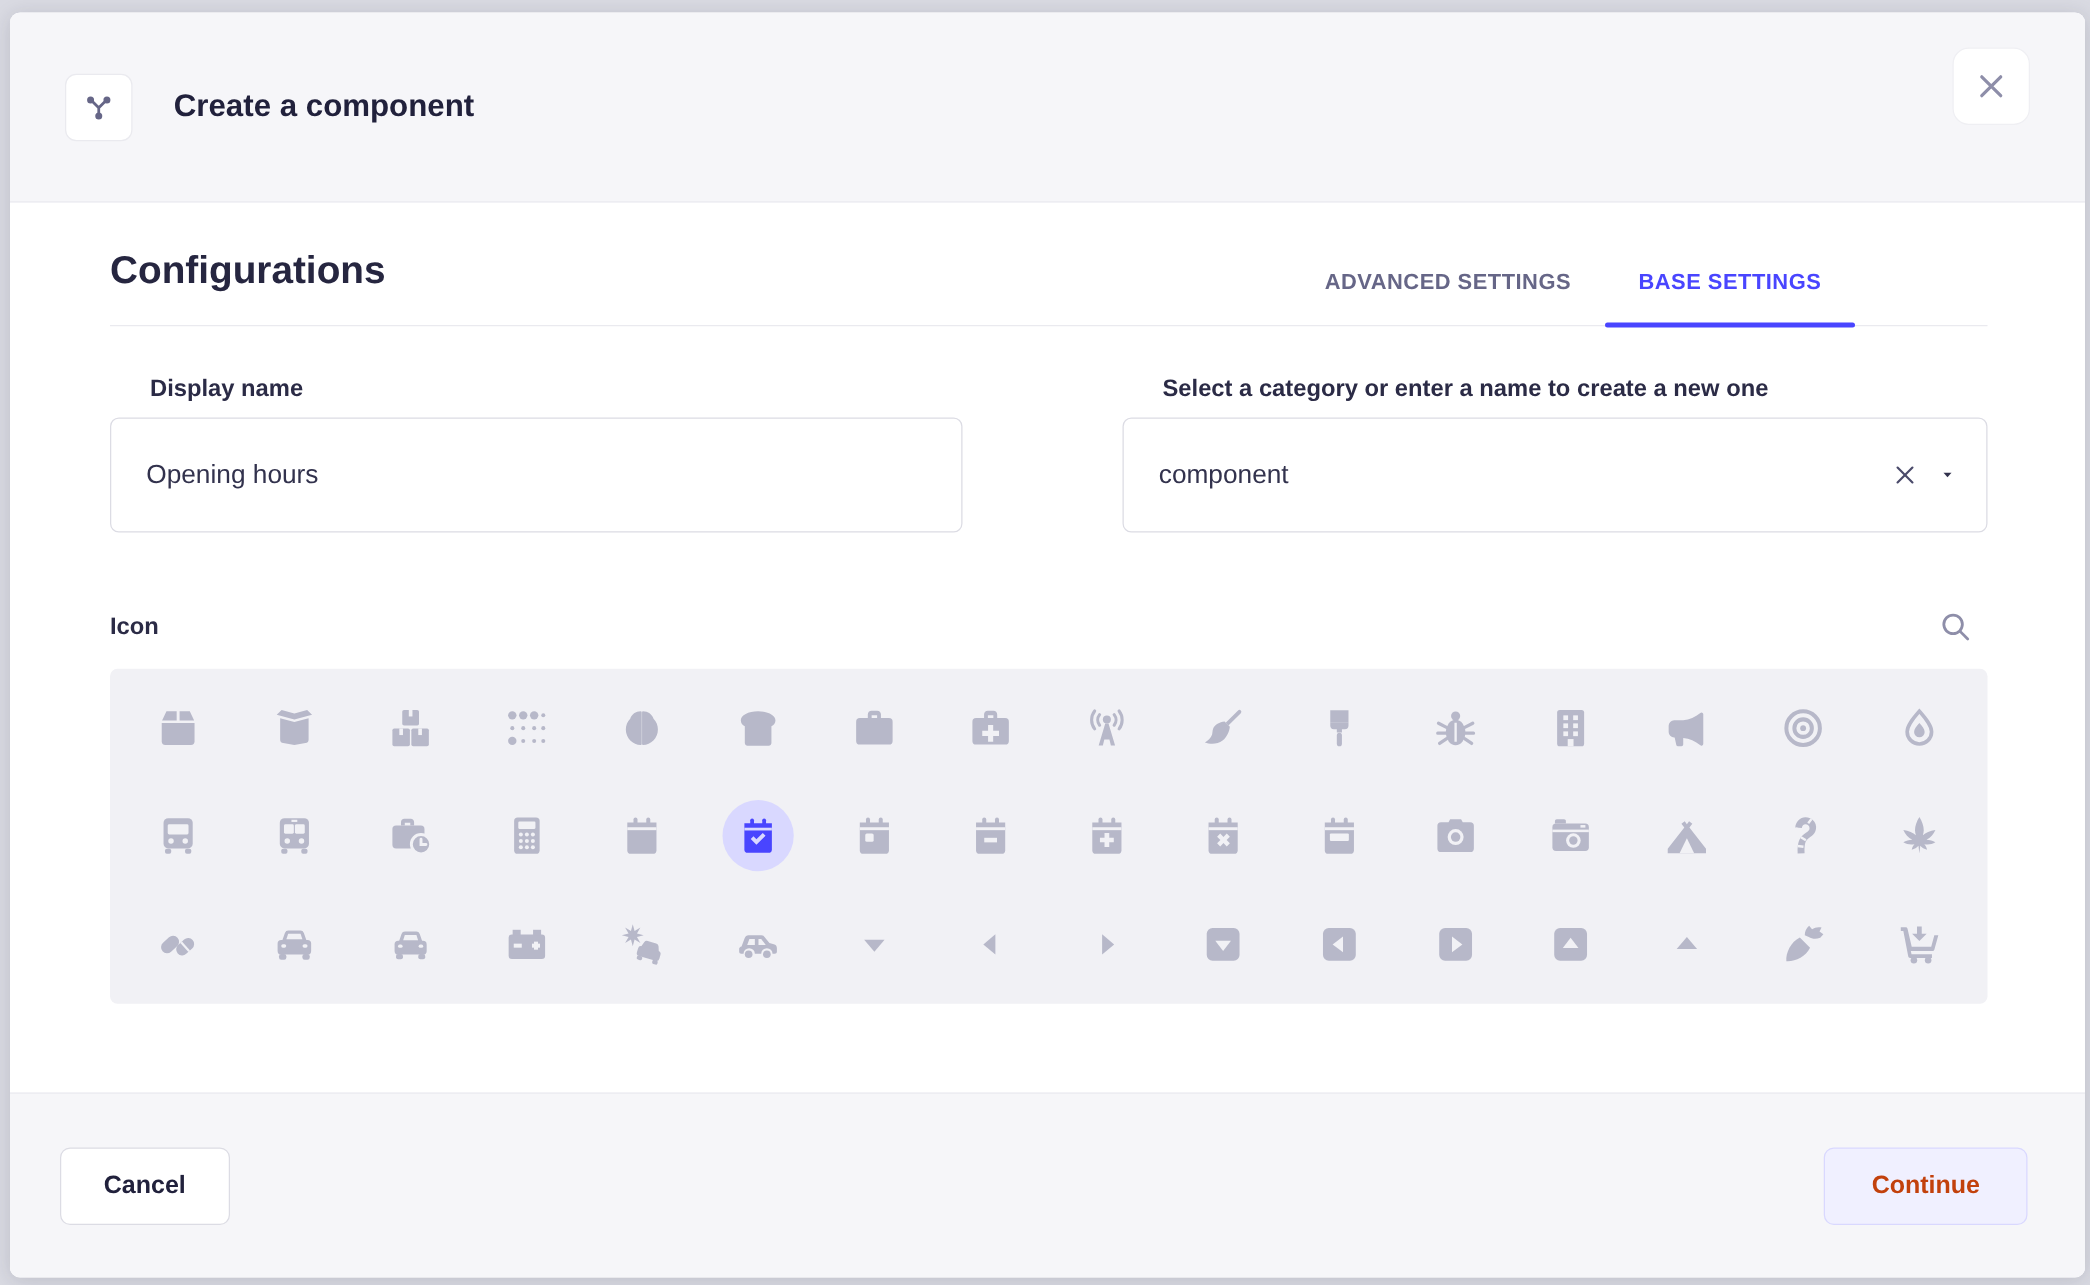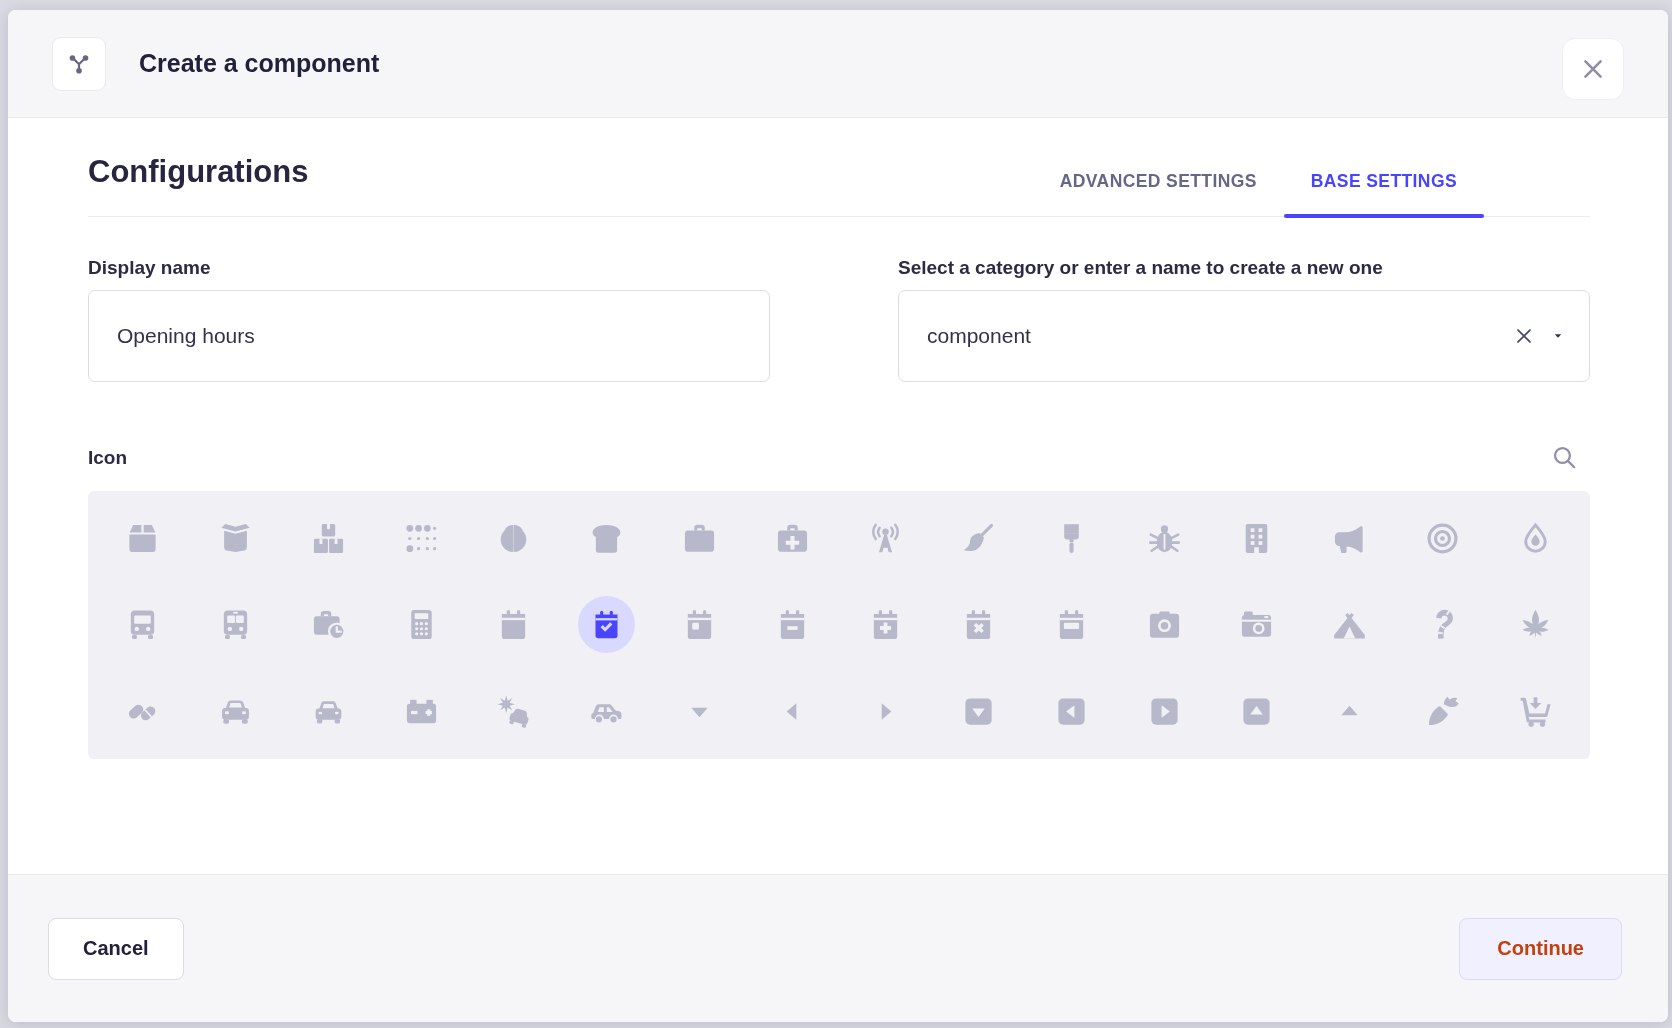--- a/index.html
+++ b/index.html
@@ -7,21 +7,21 @@
     --text:#32324d; --gray-text:#666687; --muted:#8e8ea9;
     --border:#dcdce4; --divider:#eaeaef; --panel:#f6f6f9;
     --grid-bg:#f1f1f5; --icon-gray:#b7b8c9; --backdrop:#d9dae2;
   }
   *{margin:0;padding:0;box-sizing:border-box;}
   html,body{width:1672px;height:1028px;overflow:hidden;}
   body{background:var(--backdrop);font-family:"Liberation Sans",sans-serif;color:var(--text);}
   .modal{position:absolute;left:8px;top:10px;width:1660px;height:1012px;background:#fff;
     border-radius:8px;box-shadow:0 2px 15px rgba(33,33,52,.15);display:flex;flex-direction:column;overflow:hidden;}
   
-  .mhead{height:108px;background:var(--panel);border-bottom:1px solid var(--divider);
+  .mhead{height:152px;background:var(--panel);border-bottom:1px solid var(--divider);
     display:flex;align-items:center;padding:0 44px;flex:0 0 auto;position:relative;}
   .hicon-box{width:54px;height:54px;background:#fff;border:1px solid var(--divider);border-radius:9px;
     display:flex;align-items:center;justify-content:center;color:#666687;}
   .hicon-box svg{width:28px;height:28px;}
   .mtitle{font-size:25px;font-weight:700;margin-left:33px;color:#21213c;}
   .close-btn{position:absolute;right:44px;top:28px;width:62px;height:62px;background:#fff;
     border:1px solid #efeff3;border-radius:13px;display:flex;align-items:center;justify-content:center;
     color:#8e8ea9;cursor:pointer;}
   .close-btn svg{width:28px;height:28px;}
   
@@ -33,21 +33,21 @@
   .tab{font-size:17.5px;font-weight:700;letter-spacing:.4px;padding:0 27px 24px;position:relative;
     color:var(--gray-text);cursor:pointer;white-space:nowrap;}
   .tab.active{color:var(--primary);}
   .tab.active::after{content:"";position:absolute;left:0;right:0;bottom:-2px;height:4px;
     background:var(--primary);border-radius:2px;}
   
   .form-row{display:flex;justify-content:space-between;margin-top:40px;}
   .field{display:flex;flex-direction:column;}
   .field.f-left{width:682px;}
   .field.f-right{width:692px;}
-  .field label{font-size:19px;font-weight:700;color:#2b2b46;margin-bottom:11px;}
+  .field label{font-size:19px;font-weight:700;color:#2b2b46;margin-bottom:11px;margin-left:32px;}
   .tinput,.select-box{height:92px;border:1px solid var(--border);border-radius:7px;background:#fff;
     font-size:21px;color:var(--text);font-family:"Liberation Sans",sans-serif;}
   .tinput{padding:0 28px;width:100%;outline:none;}
   .select-box{display:flex;align-items:center;padding:0 24px 0 28px;cursor:pointer;}
   .select-value{flex:1 1 auto;}
   .sel-clear{color:#4a4a6a;display:flex;align-items:center;margin-right:16px;cursor:pointer;}
   .sel-clear svg{width:22px;height:22px;}
   .sel-caret{color:#32324d;display:flex;align-items:center;cursor:pointer;}
   .sel-caret svg{width:14px;height:14px;}
   

